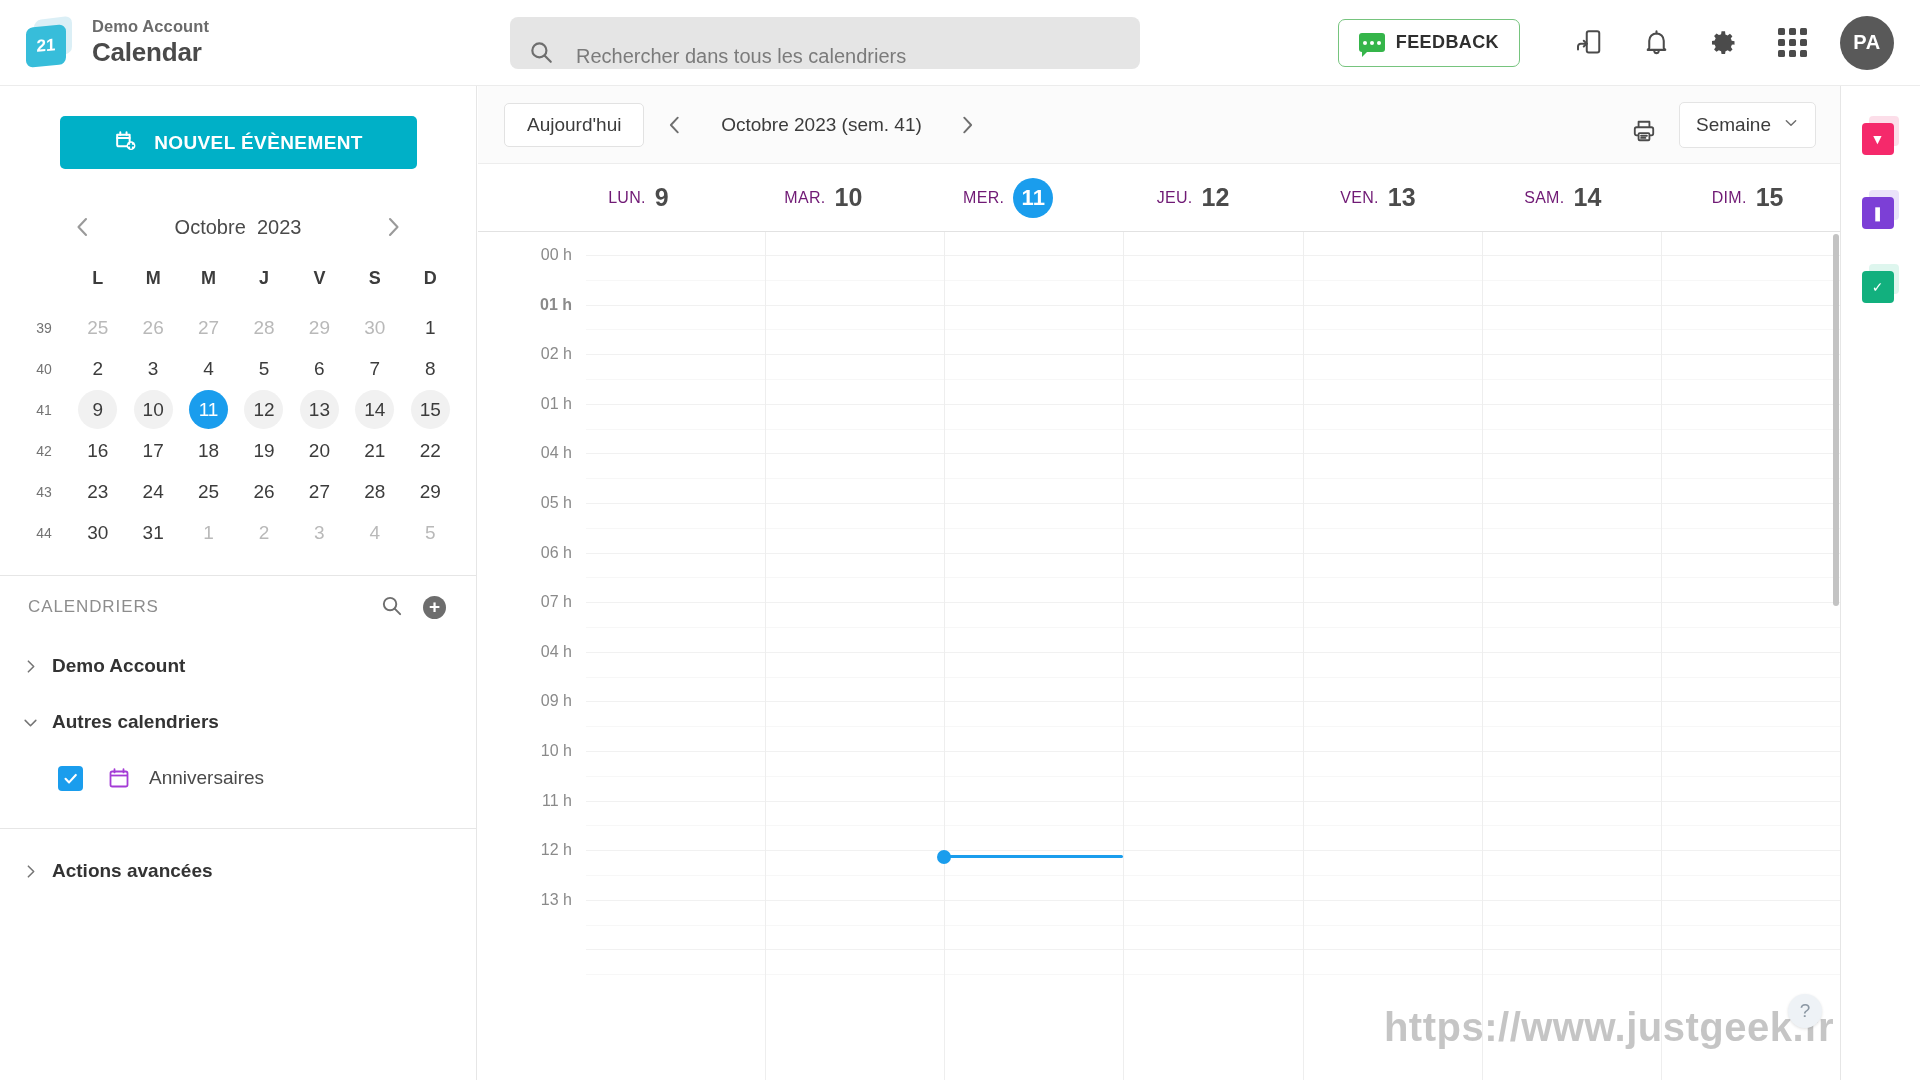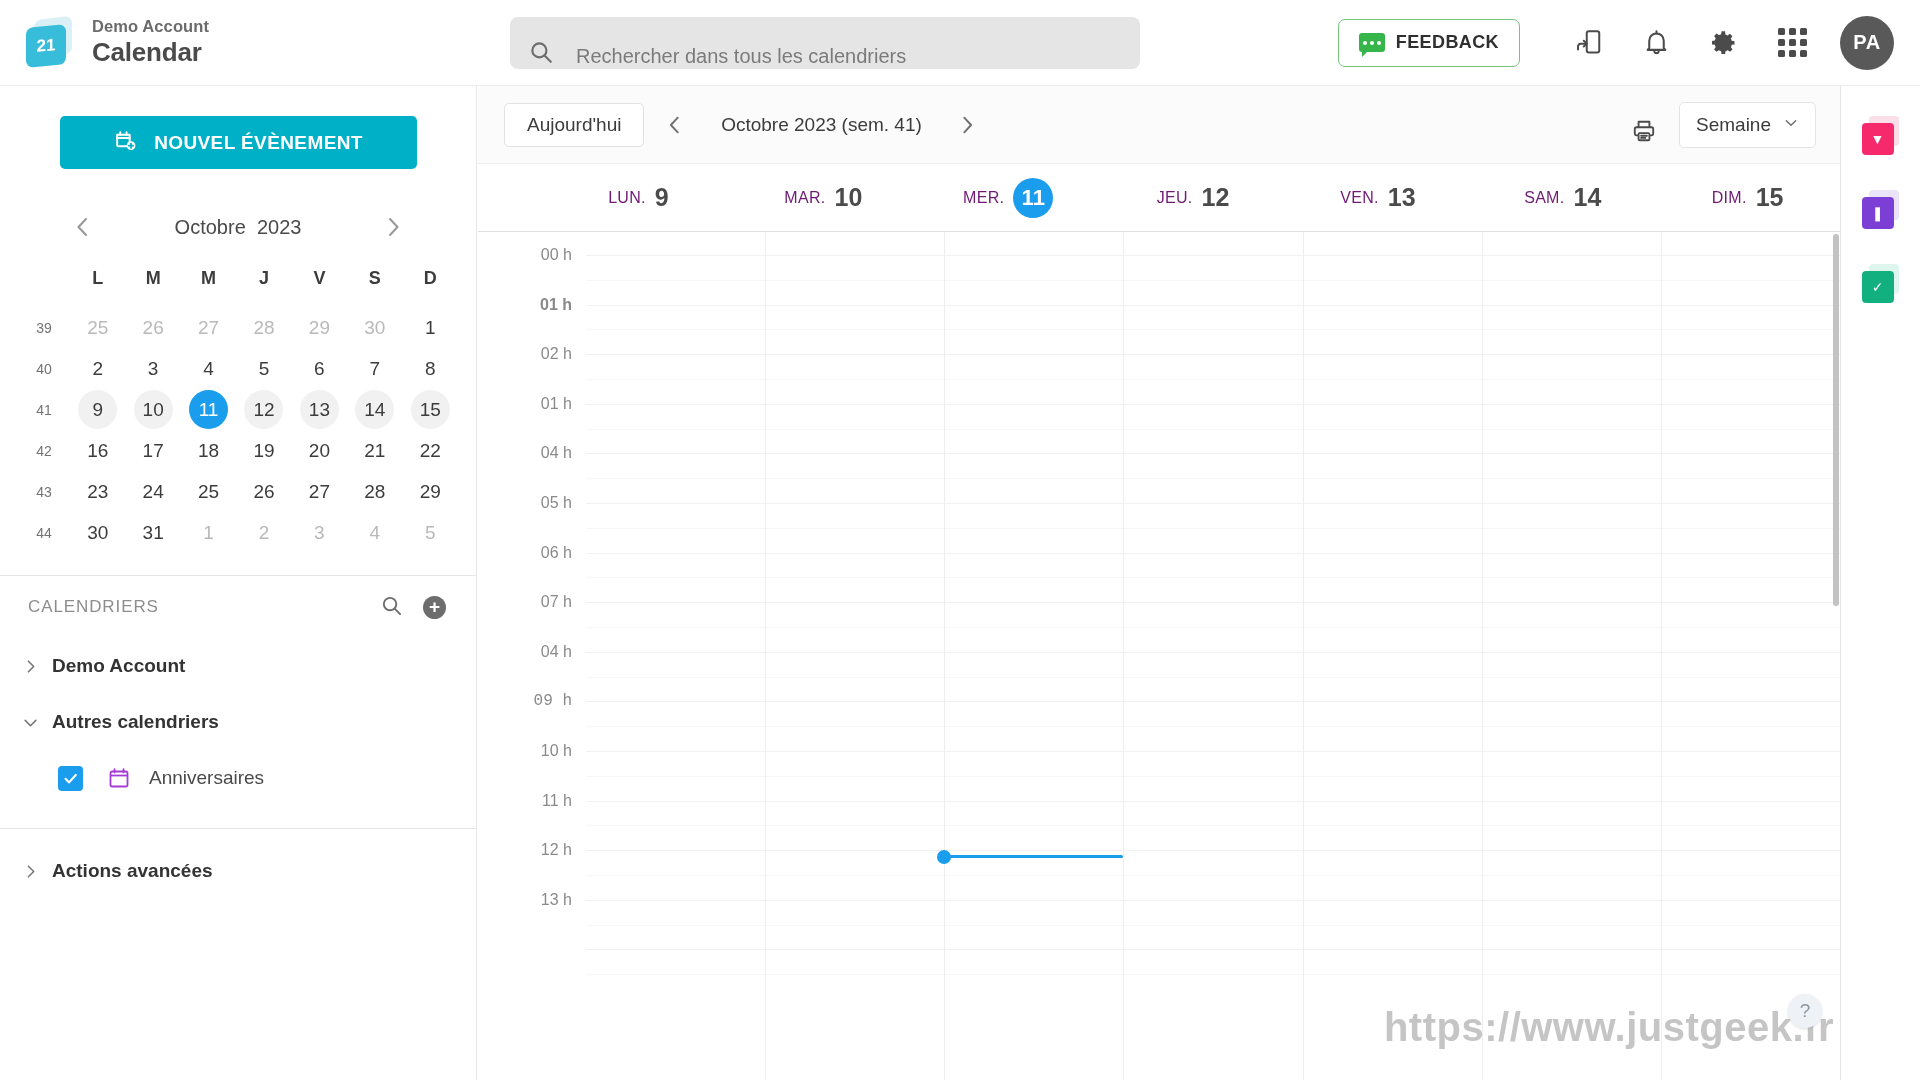--- a/index.html
+++ b/index.html
@@ -680,21 +680,21 @@
     <div class="timecol" id="timecol">
         <div class="tlabel" style="top: 23px;">00 h</div>
         <div class="tlabel" style="top: 72.6px; font-weight: bold;">01 h</div>
         <div class="tlabel" style="top: 122.2px;">02 h</div>
         <div class="tlabel" style="top: 171.8px;">01 h</div>
         <div class="tlabel" style="top: 221.4px;">04 h</div>
         <div class="tlabel" style="top: 271px;">05 h</div>
         <div class="tlabel" style="top: 320.6px;">06 h</div>
         <div class="tlabel" style="top: 370.2px;">07 h</div>
         <div class="tlabel" style="top: 419.8px;">04 h</div>
-        <div class="tlabel" style="top: 469.4px; font-family: Liberation Mono, monospace;">09 h</div>
+        <div class="tlabel" style="top: 469.4px;">09 h</div>
         <div class="tlabel" style="top: 519px;">10 h</div>
         <div class="tlabel" style="top: 568.6px;">11 h</div>
         <div class="tlabel" style="top: 618.2px;">12 h</div>
         <div class="tlabel" style="top: 667.8px;">13 h</div>
       </div>
     <div class="daysgrid" id="daysgrid">
         <div class="hline" style="top: 23px;"></div>
         <div class="hline half" style="top: 47.8px;"></div>
         <div class="hline" style="top: 72.6px;"></div>
         <div class="hline half" style="top: 97.4px;"></div>

